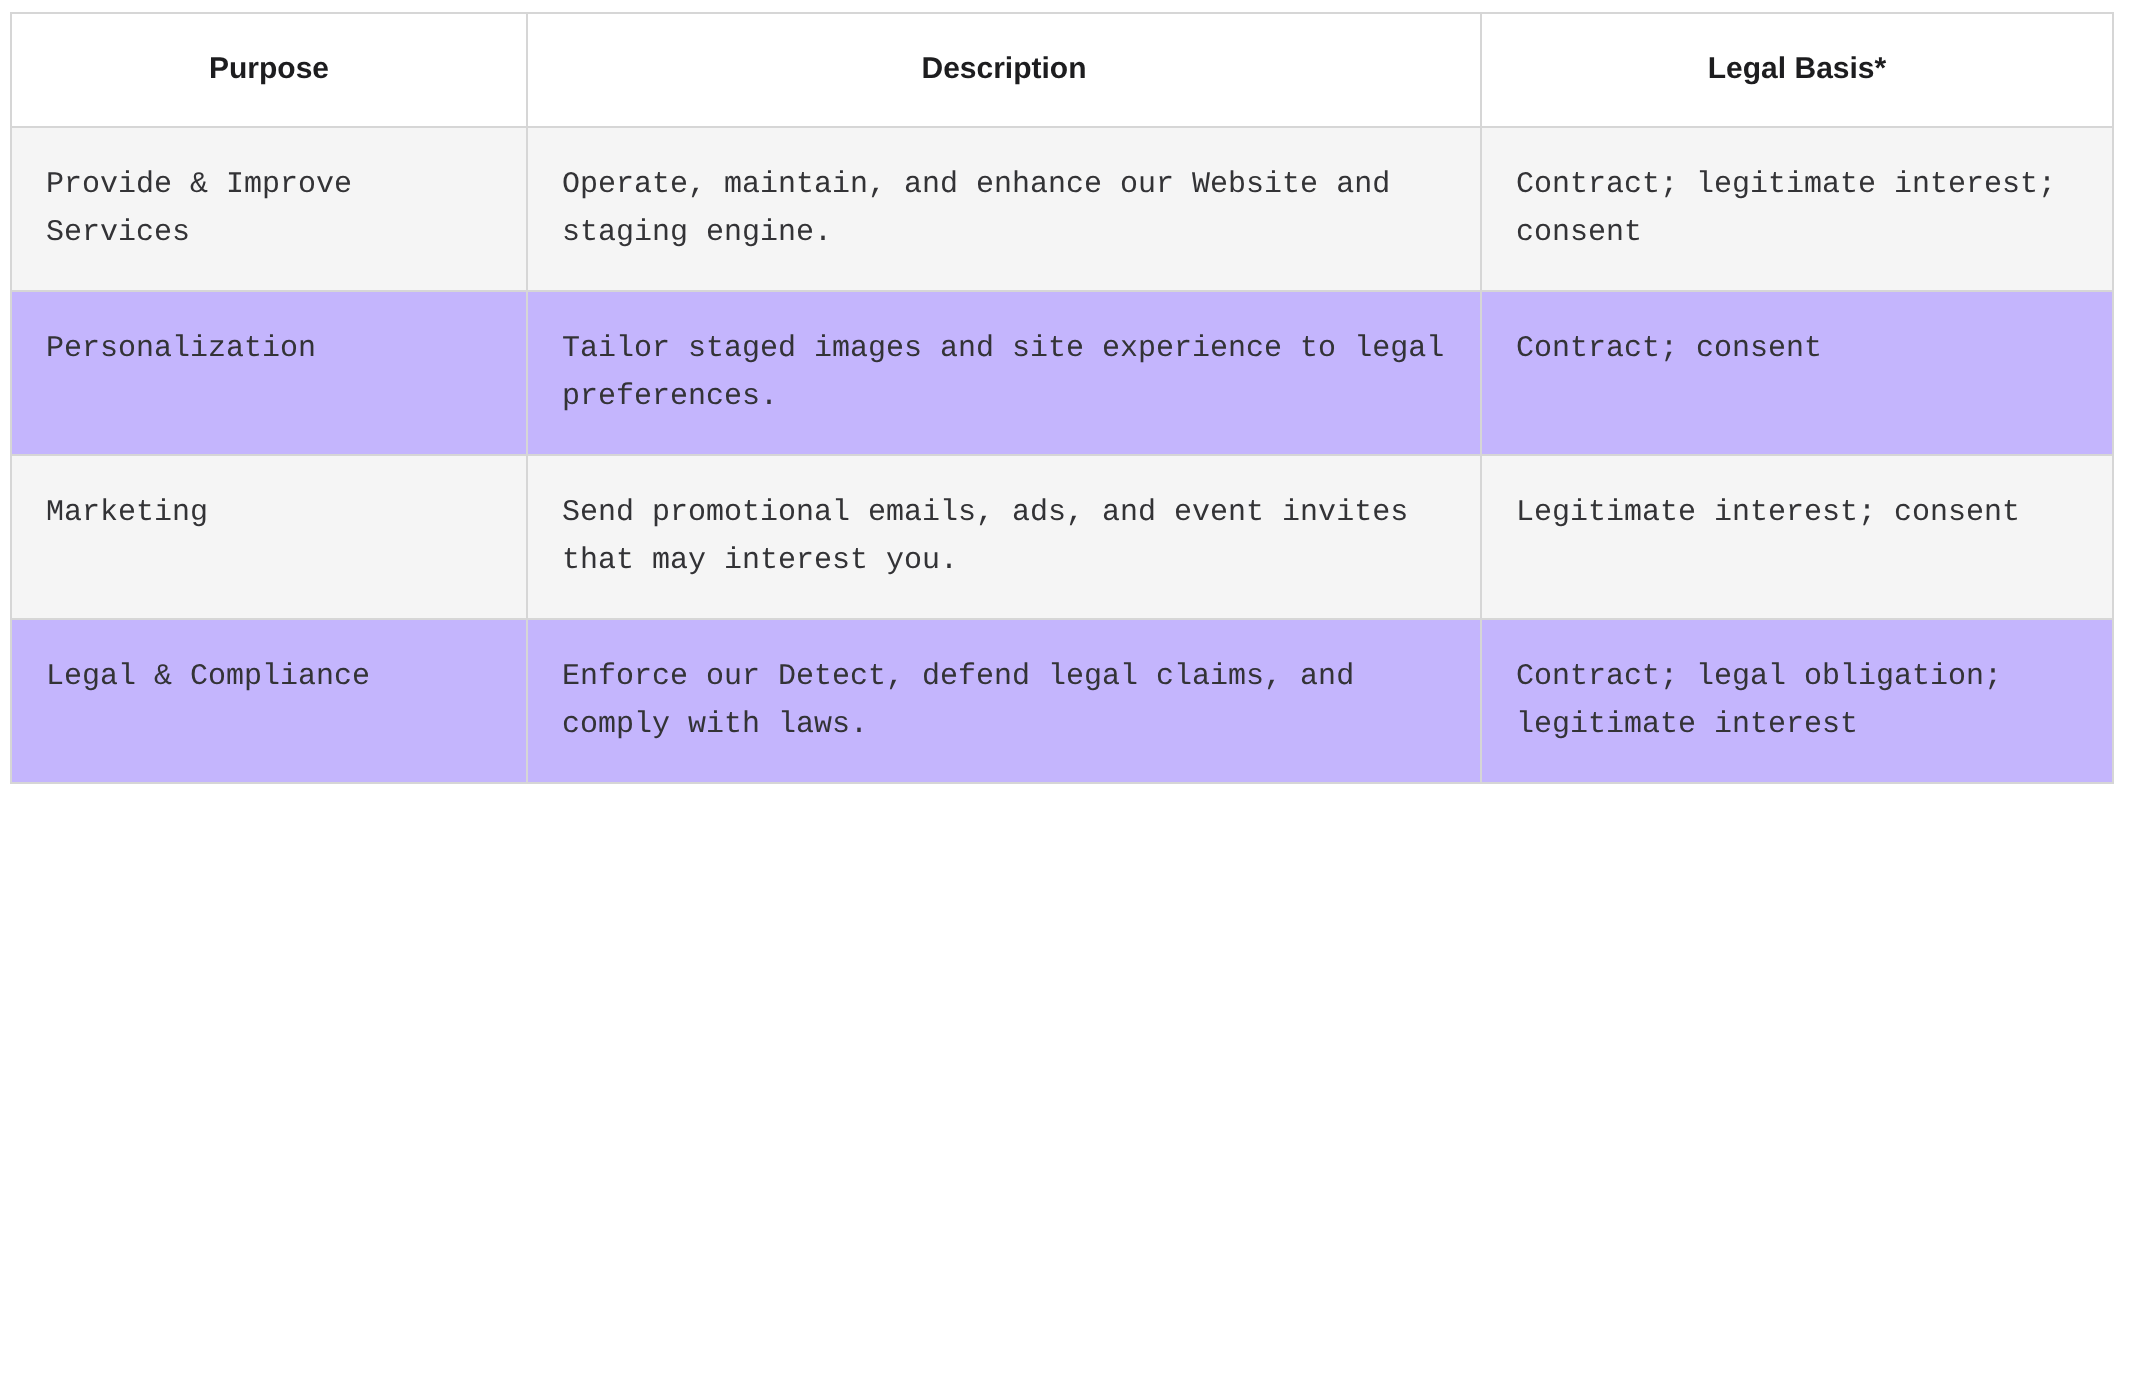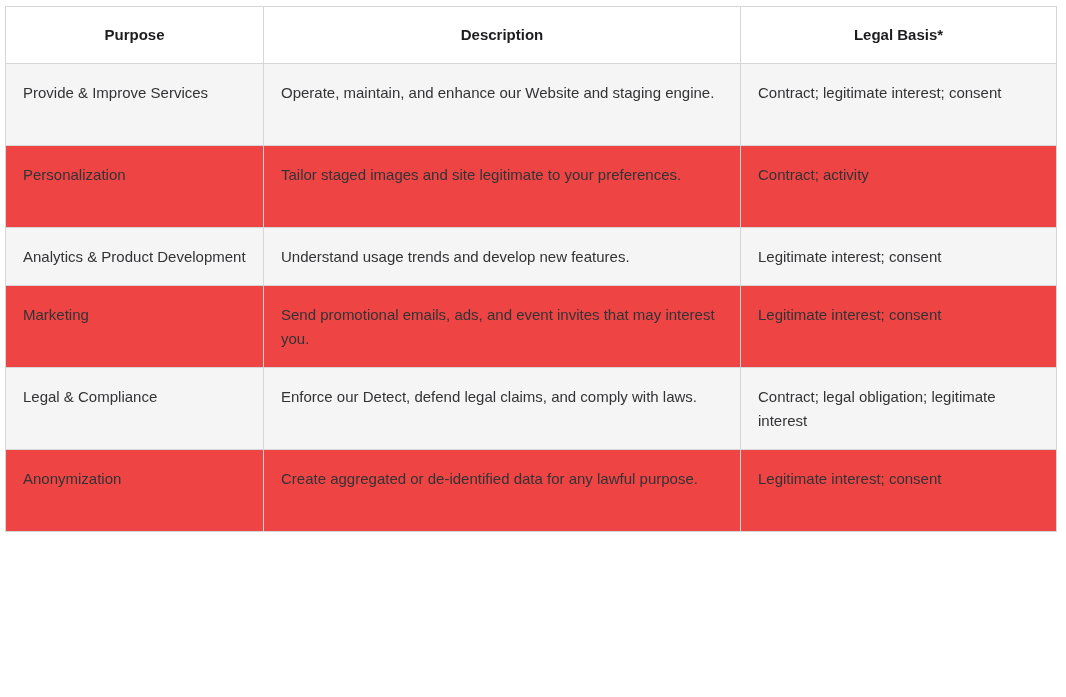--- a/index.html
+++ b/index.html
@@ -30,22 +30,23 @@
     font-weight: 700;
     color: #1d1d1f;
     background: #ffffff;
     padding: 8px 17px;
   }
   .policy-table tbody td {
     vertical-align: top;
     text-align: left;
     color: #333336;
     padding: 17px 17px 16px 17px;
+    font-family: Liberation Mono, monospace;
   }
-  .policy-table tbody tr { height: 82px; background: #ef4444; }
+  .policy-table tbody tr { height: 82px; background: #c4b5fd; }
   .policy-table tbody tr:nth-child(odd) { background: #f5f5f5; }
   .policy-table tbody tr:nth-child(3) { height: 58px; }
 </style>
 </head>
 <body>
 
 <table class="policy-table">
   <colgroup>
     <col class="col-purpose">
     <col class="col-description">
@@ -59,37 +60,27 @@
     </tr>
   </thead>
   <tbody>
     <tr>
       <td>Provide &amp; Improve Services</td>
       <td>Operate, maintain, and enhance our Website and staging engine.</td>
       <td>Contract; legitimate interest; consent</td>
     </tr>
     <tr>
       <td>Personalization</td>
-      <td>Tailor staged images and site legitimate to your preferences.</td>
-      <td>Contract; activity</td>
-    </tr>
-    <tr>
-      <td>Analytics &amp; Product Development</td>
-      <td>Understand usage trends and develop new features.</td>
-      <td>Legitimate interest; consent</td>
+      <td>Tailor staged images and site experience to legal preferences.</td>
+      <td>Contract; consent</td>
     </tr>
     <tr>
       <td>Marketing</td>
       <td>Send promotional emails, ads, and event invites that may interest you.</td>
       <td>Legitimate interest; consent</td>
     </tr>
     <tr>
       <td>Legal &amp; Compliance</td>
       <td>Enforce our Detect, defend legal claims, and comply with laws.</td>
       <td>Contract; legal obligation; legitimate interest</td>
     </tr>
-    <tr>
-      <td>Anonymization</td>
-      <td>Create aggregated or de-identified data for any lawful purpose.</td>
-      <td>Legitimate interest; consent</td>
-    </tr>
   </tbody>
 </table>
 
 </body></html>

